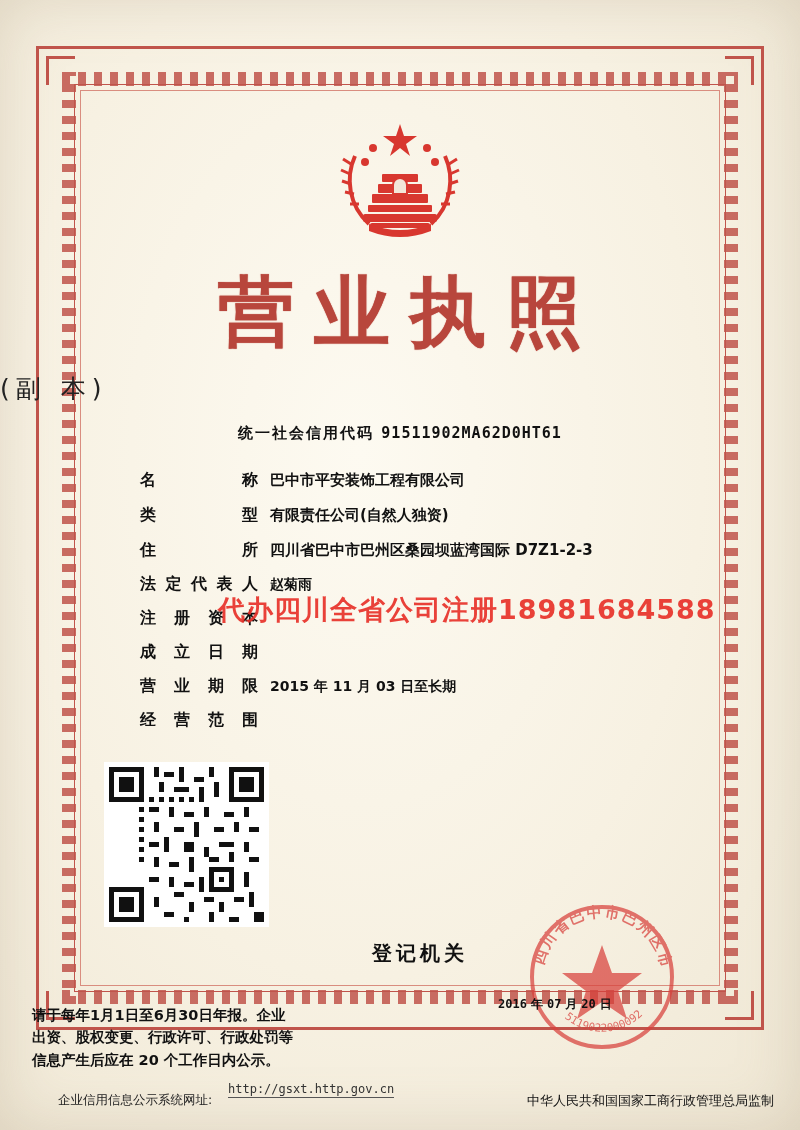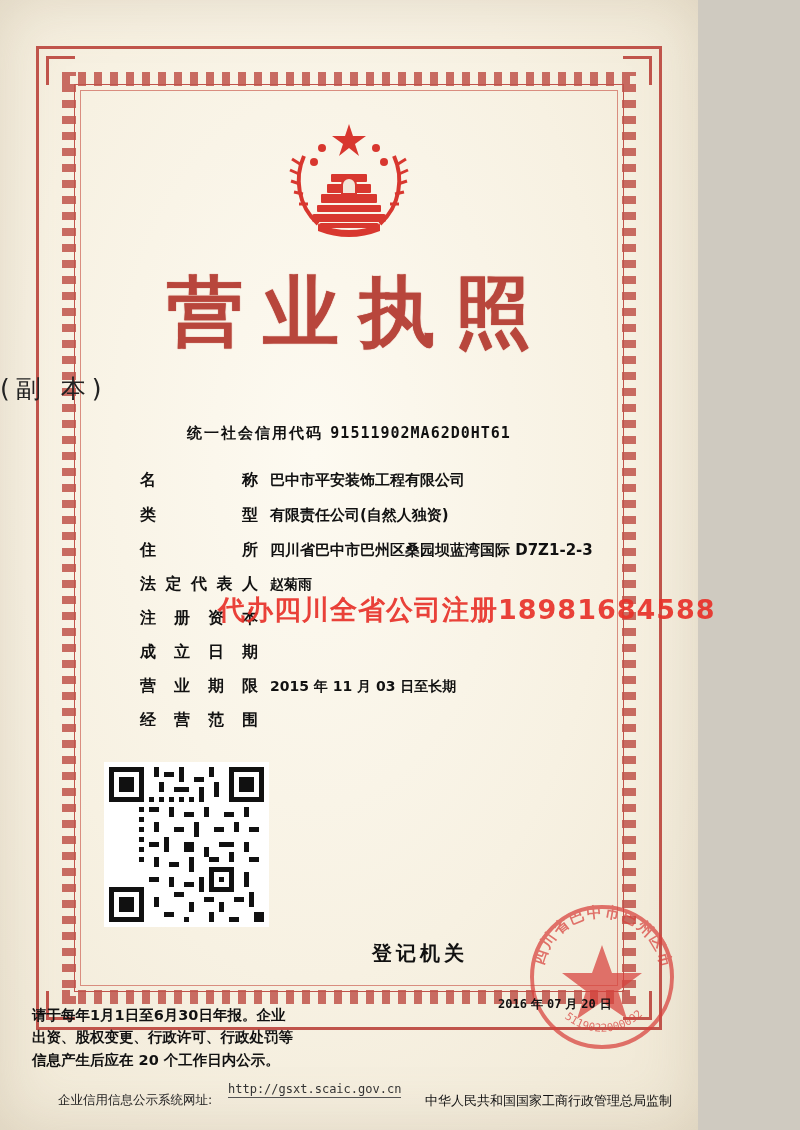--- a/index.html
+++ b/index.html
@@ -4,21 +4,21 @@
 <style>
   html,body{margin:0;padding:0;}
   body{
     width:800px;height:1130px;
     background:#cfcac0;
     font-family:"DejaVu Sans","Liberation Sans",sans-serif;
     overflow:hidden;
   }
   .page{
     position:relative;
-    width:698px;height:1130px;
+    width:800px;height:1130px;
     background:
       radial-gradient(ellipse at 45% 40%, #fdfaf1 0%, #f7f1e2 55%, #efe7d4 100%);
   }
   
   .page:before{
     content:"";position:absolute;inset:0;
     box-shadow:inset 0 0 60px rgba(160,140,110,.25);
     pointer-events:none;
   }
 
@@ -393,16 +393,16 @@
     <span class="u">2016</span>
     <span>年</span>
     <span class="u">07</span>
     <span>月</span>
     <span class="u">20</span>
     <span>日</span>
   </div>
 
   <div class="note-left">请于每年1月1日至6月30日年报。企业出资、股权变更、行政许可、行政处罚等信息产生后应在 20 个工作日内公示。</div>
   <div class="footer-web">企业信用信息公示系统网址:</div>
-  <div class="footer-url">http://gsxt.scaic.gov.cn</div>
+  <div class="footer-url">http://gsxt.http.gov.cn</div>
   <div class="footer-right">中华人民共和国国家工商行政管理总局监制</div>
 
 </div>
 
 </body></html>

